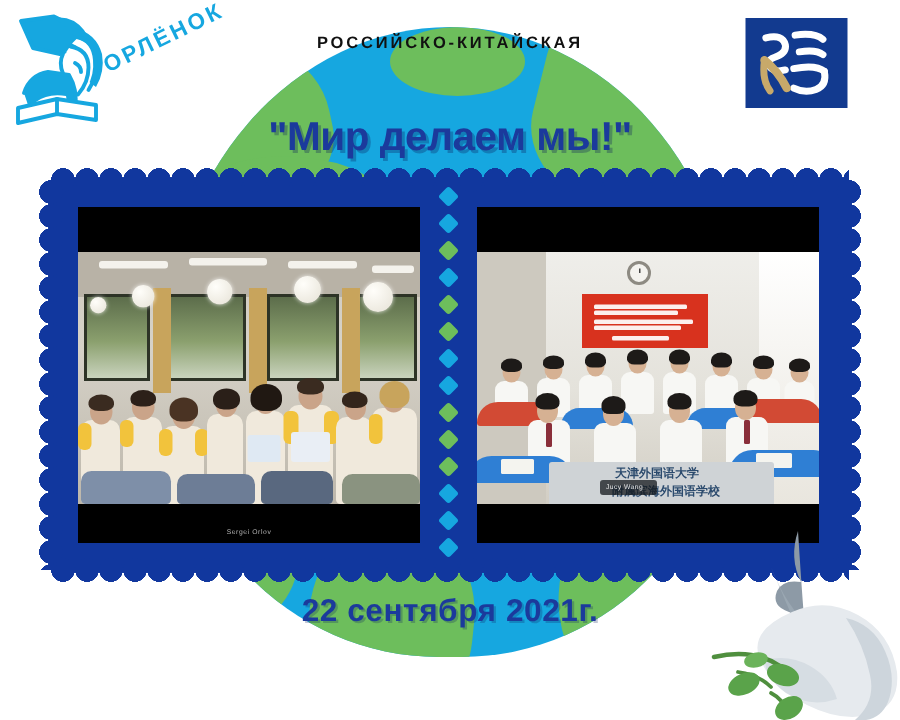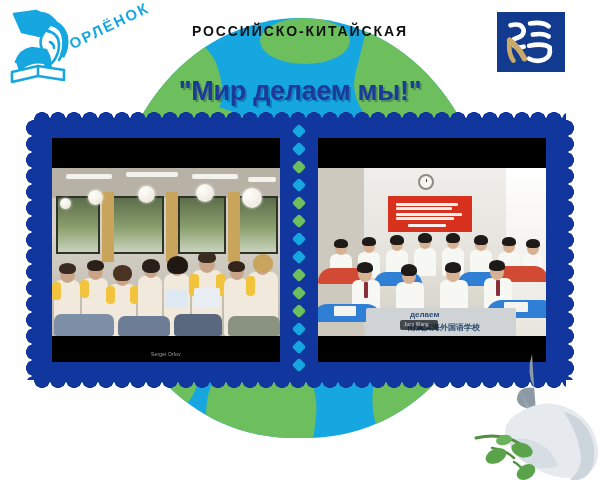--- a/index.html
+++ b/index.html
@@ -46,21 +46,21 @@
 
   
   .cn-logo{
     position:absolute;left:497px;top:12px;width:68px;height:60px;
     background:#123a8f;display:flex;align-items:center;justify-content:center;
   }
 
   
   .head-line{
     position:absolute;width:600px;text-align:center;
-    color:#111111;font-weight:bold;font-size:14px;letter-spacing:1.9px;
+    color:#111111;font-weight:bold;font-size:11px;letter-spacing:1.9px;
     text-transform:uppercase;
   }
   .head1{top:23px;}
   .head2{top:42px;}
   .slogan{
     position:absolute;width:600px;text-align:center;top:76px;
     color:#1b3a9c;font-weight:bold;font-size:27px;letter-spacing:-0.3px;
     text-shadow:2px 2px 0 rgba(10,30,90,.30);
   }
   .date{
@@ -370,21 +370,21 @@
         <div class="head-c" style="left:172px;top:96px;width:14px;height:16px;"></div>
         <div class="hair-c" style="left:171px;top:92px;width:16px;height:11px;"></div>
       </div>
 
       <div class="desk desk-blue" style="left:-6px;top:136px;width:70px;height:18px;"></div>
       <div class="desk desk-blue" style="left:168px;top:132px;width:72px;height:18px;"></div>
       <div class="paper" style="left:16px;top:138px;width:22px;height:10px;"></div>
       <div class="paper" style="left:186px;top:134px;width:24px;height:10px;"></div>
 
       <div class="bottom-banner" style="left:48px;top:140px;width:150px;height:30px;">
-        <div class="cn-char" style="left:44px;top:2px;">делаем</div>
+        <div class="cn-char" style="left:44px;top:2px;">天津外国语大学</div>
         <div class="cn-char" style="left:26px;top:14px;padding-left:16px;">附属滨海外国语学校</div>
       </div>
       <div class="np-box" style="left:82px;top:152px;width:38px;height:10px;"></div>
       <div class="np-txt" style="left:86px;top:154px;">Jucy Wang</div>
     </div>
     <div class="letterbox lb-top"></div>
     <div class="letterbox lb-bot"></div>
   </div>
 
   <div class="divider">
@@ -397,20 +397,21 @@
     <div class="dia" style="top:110px;background:#16a7e0;"></div>
     <div class="dia" style="top:128px;background:#16a7e0;"></div>
     <div class="dia" style="top:146px;background:#6dbe5c;"></div>
     <div class="dia" style="top:164px;background:#6dbe5c;"></div>
     <div class="dia" style="top:182px;background:#6dbe5c;"></div>
     <div class="dia" style="top:200px;background:#16a7e0;"></div>
     <div class="dia" style="top:218px;background:#16a7e0;"></div>
     <div class="dia" style="top:236px;background:#16a7e0;"></div>
   </div>
 
+  <div class="date">22 сентября 2021г.</div>
 
   <div class="dove">
     <svg viewBox="0 0 132 128" width="132" height="128">
       <path d="M62 2 q-6 18 2 34 q-12 -2 -16 6 q-4 10 8 14 l10 4 q-2 -26 -4 -58z" fill="#8d9aa6"></path>
       <path d="M44 26 q10 26 26 40 q-20 -4 -28 4 q-8 8 2 16 q10 8 28 6" fill="#9aa7b2"></path>
       <path d="M58 56 q22 -10 44 2 q22 12 26 38 q2 22 -16 28 q-20 6 -44 -6 q-24 -12 -32 -32 q-6 -18 22 -30z" fill="#e6eaee"></path>
       <path d="M94 60 q18 4 26 22 q8 18 2 34 q-6 14 -22 12 q14 -12 10 -30 q-4 -20 -16 -38z" fill="#cdd5dc"></path>
       <path d="M40 88 q16 -4 30 4 q14 8 18 22 q-18 6 -34 -4 q-14 -10 -14 -22z" fill="#d6dde3"></path>
       <path d="M6 86 q26 -6 44 6" stroke="#4f8f3e" stroke-width="3" fill="none" stroke-linecap="round"></path>
       <path d="M22 96 q14 2 22 10" stroke="#4f8f3e" stroke-width="2.5" fill="none" stroke-linecap="round"></path>

